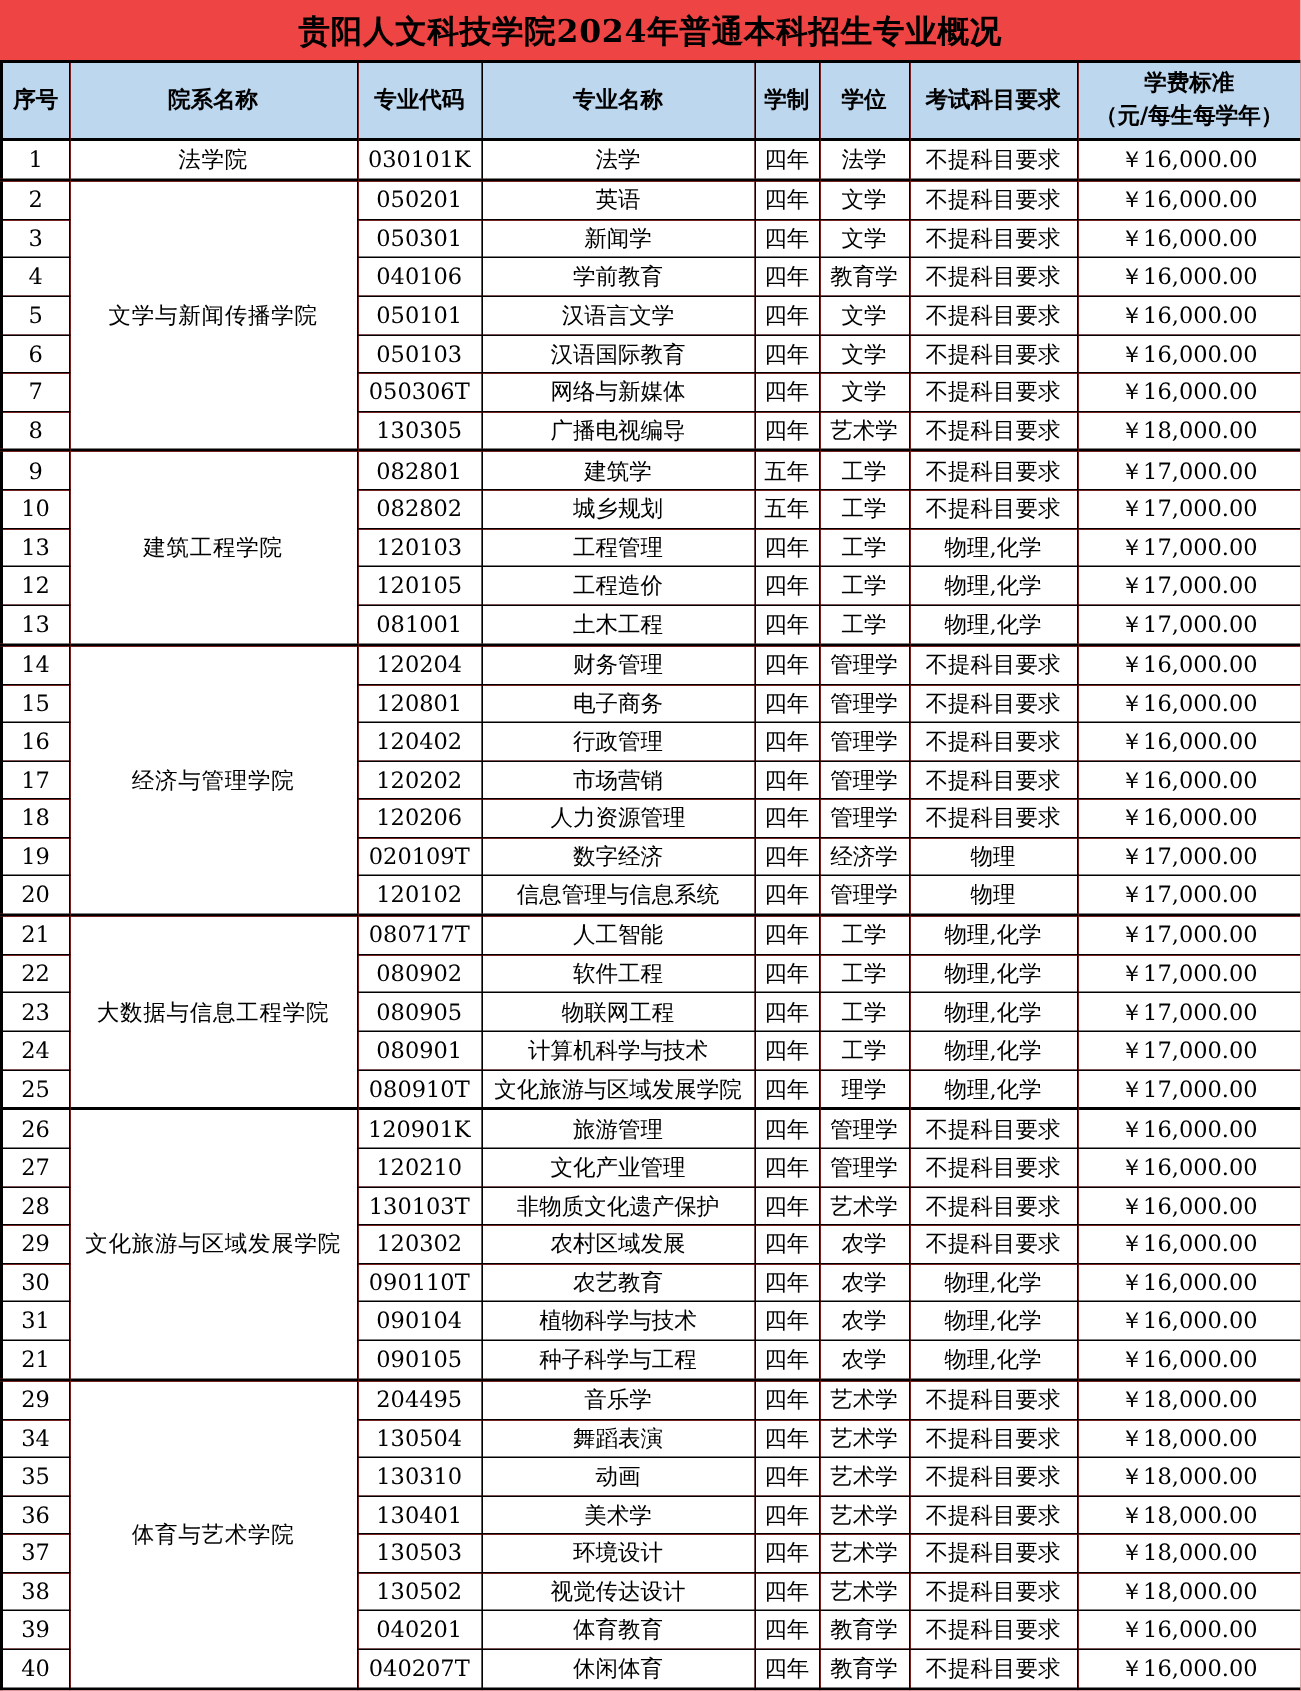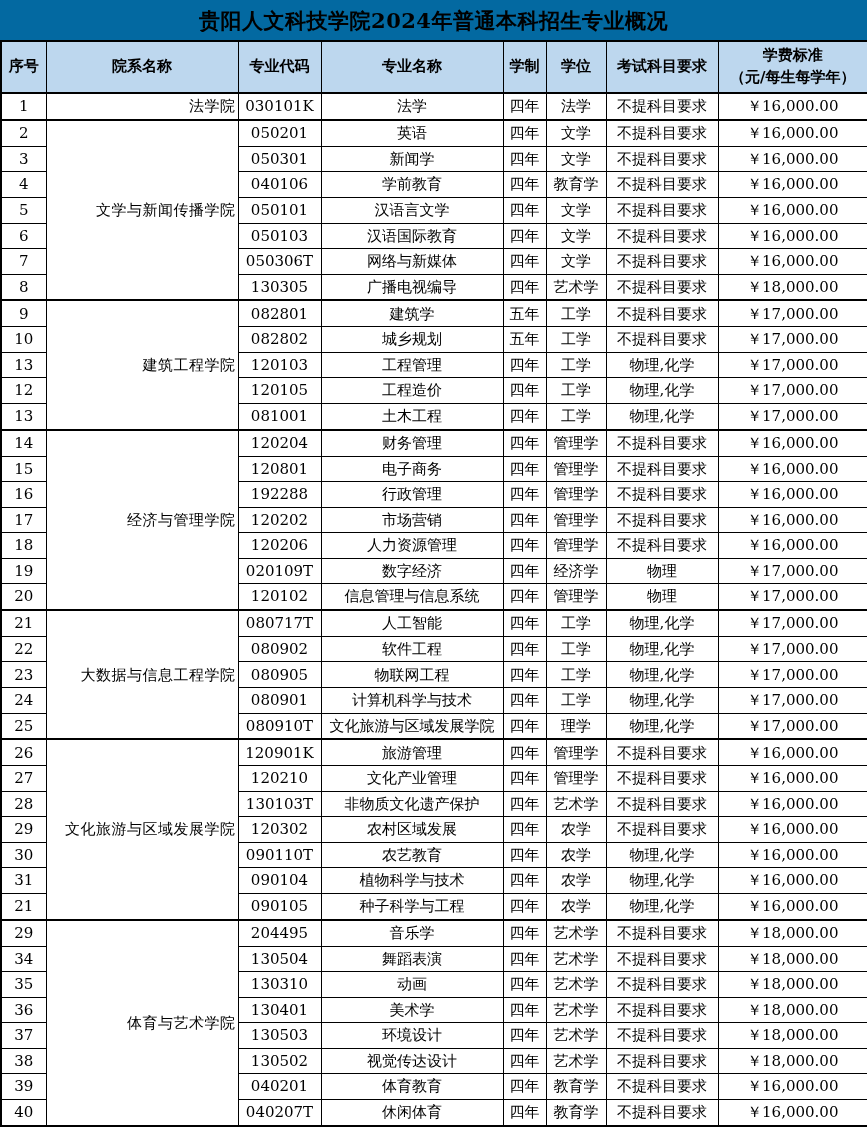--- a/index.html
+++ b/index.html
@@ -3,21 +3,21 @@
 <meta charset="utf-8">
 <style>
   html, body {
     margin: 0;
     padding: 0;
     background: #ffffff;
   }
   .page {
     width: 867px;
     height: 1127px;
-    background: #0369a1;
+    background: #ef4444;
     color: #000000;
     font-family: "DejaVu Serif", serif;
     overflow: hidden;
   }
   .title {
     height: 40px;
     line-height: 42px;
     text-align: center;
     font-weight: bold;
     font-size: 21px;
@@ -49,21 +49,20 @@
   tbody td {
     background: #ffffff;
     line-height: 1.1;
     white-space: nowrap;
   }
   tr.group-start td {
     border-top: 2px solid #000000;
   }
   td.dept {
     letter-spacing: 0.5px;
-    text-align: right;
   }
 </style>
 </head>
 <body>
 
 <div class="page">
   <div class="title">贵阳人文科技学院2024年普通本科招生专业概况</div>
   <table class="programs">
     <colgroup id="colgroup">
         <col style="width: 45px;">
@@ -223,21 +222,21 @@
           <td>15</td>
           <td>120801</td>
           <td>电子商务</td>
           <td>四年</td>
           <td>管理学</td>
           <td>不提科目要求</td>
           <td>￥16,000.00</td>
         </tr>
         <tr>
           <td>16</td>
-          <td>192288</td>
+          <td>120402</td>
           <td>行政管理</td>
           <td>四年</td>
           <td>管理学</td>
           <td>不提科目要求</td>
           <td>￥16,000.00</td>
         </tr>
         <tr>
           <td>17</td>
           <td>120202</td>
           <td>市场营销</td>

